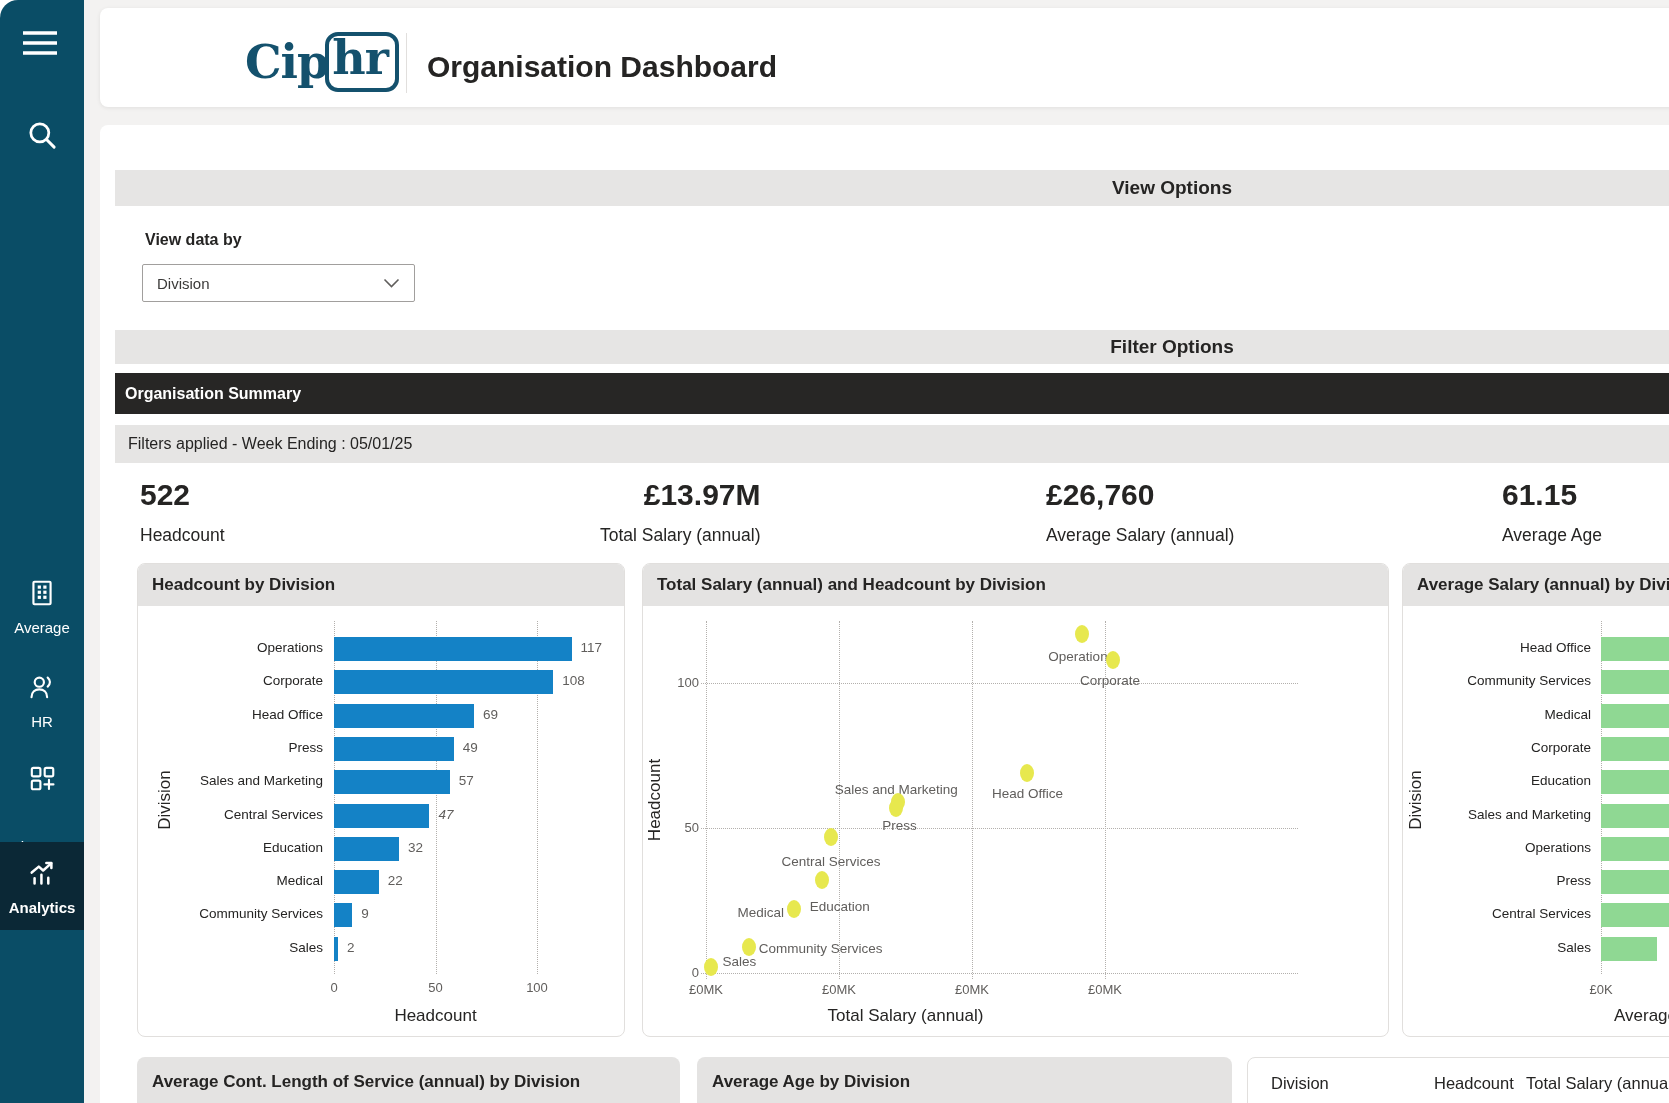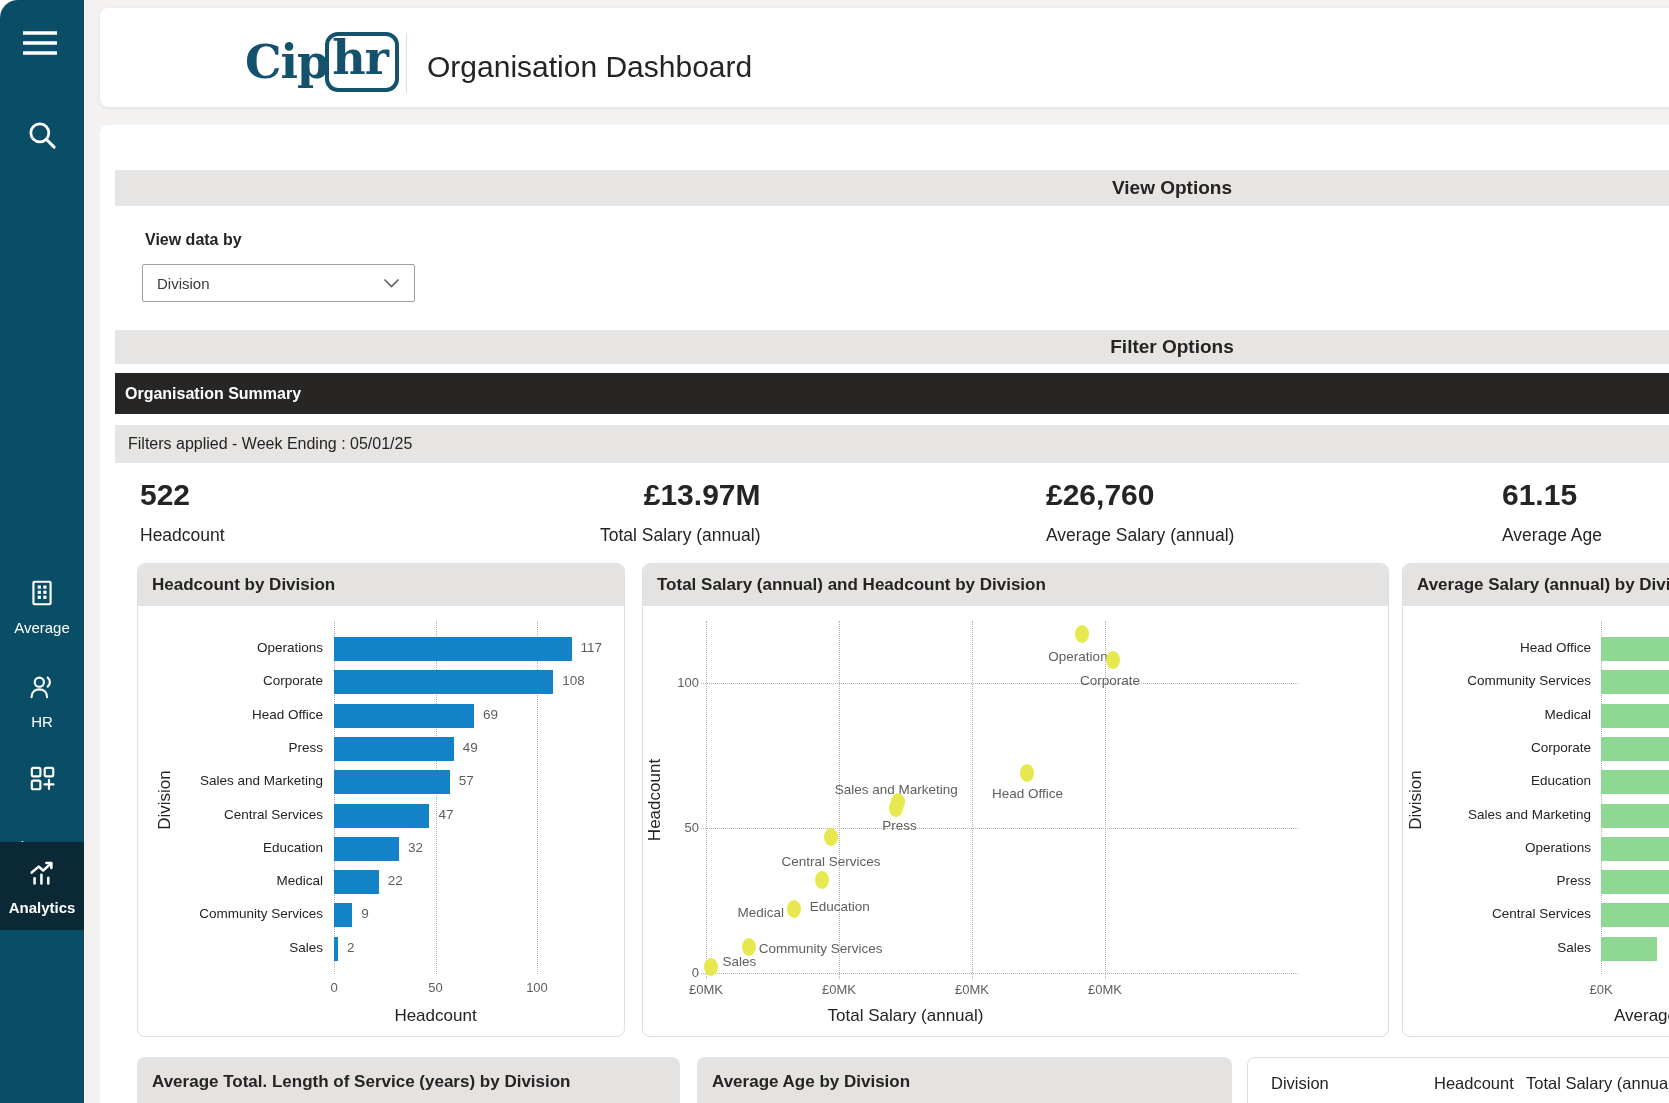--- a/index.html
+++ b/index.html
@@ -11,21 +11,21 @@
   .side-btn{position:absolute;background:none;border:none;cursor:pointer;padding:0;}
   .nav-item{position:absolute;left:0;width:84px;display:flex;flex-direction:column;align-items:center;gap:7px;cursor:pointer;}
   .nav-label{color:#fff;font-size:15px;white-space:nowrap;}
   .nav-active{background:#0b2836;padding-top:14px;height:74px;}
   
   .header-card{position:absolute;left:100px;top:8px;width:1580px;height:99px;background:#fff;border-radius:8px;box-shadow:0 1px 4px rgba(0,0,0,.08);}
   .logo{position:absolute;left:145px;top:22px;height:64px;display:flex;align-items:center;
         font-family:"DejaVu Serif","Liberation Serif",serif;font-weight:700;font-size:46px;color:#14516d;letter-spacing:-1px;}
   .logo .boxed{border:4px solid #14516d;border-radius:13px;padding:2px 7px 10px 3px;margin-left:-3px;line-height:40px;}
   .hdr-divider{position:absolute;left:306px;top:25px;width:1px;height:60px;background:#e1dfdd;}
-  .page-title{position:absolute;left:327px;top:42px;font-size:30px;font-weight:400;color:#252423;}
+  .page-title{position:absolute;left:327px;top:42px;font-size:30px;font-weight:700;color:#252423;}
   
   .panel{position:absolute;left:100px;top:125px;width:1580px;height:978px;background:#fff;border-radius:8px 8px 0 0;}
   .opt-bar{position:absolute;left:115px;width:2114px;background:#e6e5e4;text-align:center;font-size:19px;font-weight:700;color:#252423;}
   .view-label{position:absolute;left:145px;top:231px;font-size:16px;font-weight:700;}
   .dropdown{position:absolute;left:142px;top:264px;width:273px;height:38px;background:#fff;border:1px solid #a19f9d;border-radius:2px;
             display:flex;align-items:center;justify-content:space-between;padding:0 14px;box-sizing:border-box;cursor:pointer;}
   .dropdown span{font-size:15px;color:#3b3a39;}
   .summary-bar{position:absolute;left:115px;top:373px;width:1565px;height:41px;background:#272625;color:#fff;
                font-size:16px;font-weight:700;line-height:41px;padding-left:10px;box-sizing:border-box;}
   .filters-bar{position:absolute;left:115px;top:425px;width:1565px;height:38px;background:#e6e5e4;
@@ -203,21 +203,21 @@
         <div class="hbar" style="left: 196px; top: 97.6px; width: 140.07px; height: 24px; background: rgb(20, 130, 198);"></div>
         <div class="val-label" style="left: 345.07px; top: 100.6px;">69</div>
         <div class="cat-label" style="left: 8px; top: 133.9px; width: 177px;">Press</div>
         <div class="hbar" style="left: 196px; top: 130.9px; width: 119.77px; height: 24px; background: rgb(20, 130, 198);"></div>
         <div class="val-label" style="left: 324.77px; top: 133.9px;">49</div>
         <div class="cat-label" style="left: 8px; top: 167.2px; width: 177px;">Sales and Marketing</div>
         <div class="hbar" style="left: 196px; top: 164.2px; width: 115.71px; height: 24px; background: rgb(20, 130, 198);"></div>
         <div class="val-label" style="left: 320.71px; top: 167.2px;">57</div>
         <div class="cat-label" style="left: 8px; top: 200.5px; width: 177px;">Central Services</div>
         <div class="hbar" style="left: 196px; top: 197.5px; width: 95.41px; height: 24px; background: rgb(20, 130, 198);"></div>
-        <div class="val-label" style="left: 300.41px; top: 200.5px;">47</div>
+        <div class="val-label" style="left: 300.41px; top: 200.5px; font-style: italic;">47</div>
         <div class="cat-label" style="left: 8px; top: 233.8px; width: 177px;">Education</div>
         <div class="hbar" style="left: 196px; top: 230.8px; width: 64.96px; height: 24px; background: rgb(20, 130, 198);"></div>
         <div class="val-label" style="left: 269.96px; top: 233.8px;">32</div>
         <div class="cat-label" style="left: 8px; top: 267.1px; width: 177px;">Medical</div>
         <div class="hbar" style="left: 196px; top: 264.1px; width: 44.66px; height: 24px; background: rgb(20, 130, 198);"></div>
         <div class="val-label" style="left: 249.66px; top: 267.1px;">22</div>
         <div class="cat-label" style="left: 8px; top: 300.4px; width: 177px;">Community Services</div>
         <div class="hbar" style="left: 196px; top: 297.4px; width: 18.27px; height: 24px; background: rgb(20, 130, 198);"></div>
         <div class="val-label" style="left: 223.27px; top: 300.4px;">9</div>
         <div class="cat-label" style="left: 8px; top: 333.7px; width: 177px;">Sales</div>
@@ -294,21 +294,21 @@
         <div class="hbar" style="left: 198px; top: 297.4px; width: 260px; height: 24px; background: rgb(143, 216, 147);"></div>
         <div class="cat-label" style="left: 8px; top: 333.7px; width: 180px;">Sales</div>
         <div class="hbar" style="left: 198px; top: 330.7px; width: 56px; height: 24px; background: rgb(143, 216, 147);"></div>
         <div class="tick" style="left: 168px; top: 376px; width: 60px;">£0K</div>
         <div class="axis-title" style="left: 211px; top: 400px;">Average Salary (annual)</div>
         <div class="y-title" style="left: -57px; top: 184px;">Division</div>
       </div>
   </div>
 
   <div class="mini-header" style="left:137px;top:1057px;width:543px;">
-    <span>Average Total. Length of Service (years) by Division</span>
+    <span>Average Cont. Length of Service (annual) by Division</span>
   </div>
   <div class="mini-header" style="left:697px;top:1057px;width:535px;">
     <span>Average Age by Division</span>
   </div>
   <div class="table-card">
     <div class="th" style="left:23px;">Division</div>
     <div class="th" style="left:186px;">Headcount</div>
     <div class="th" style="left:278px;">Total Salary (annual)</div>
   </div>
 </div>

